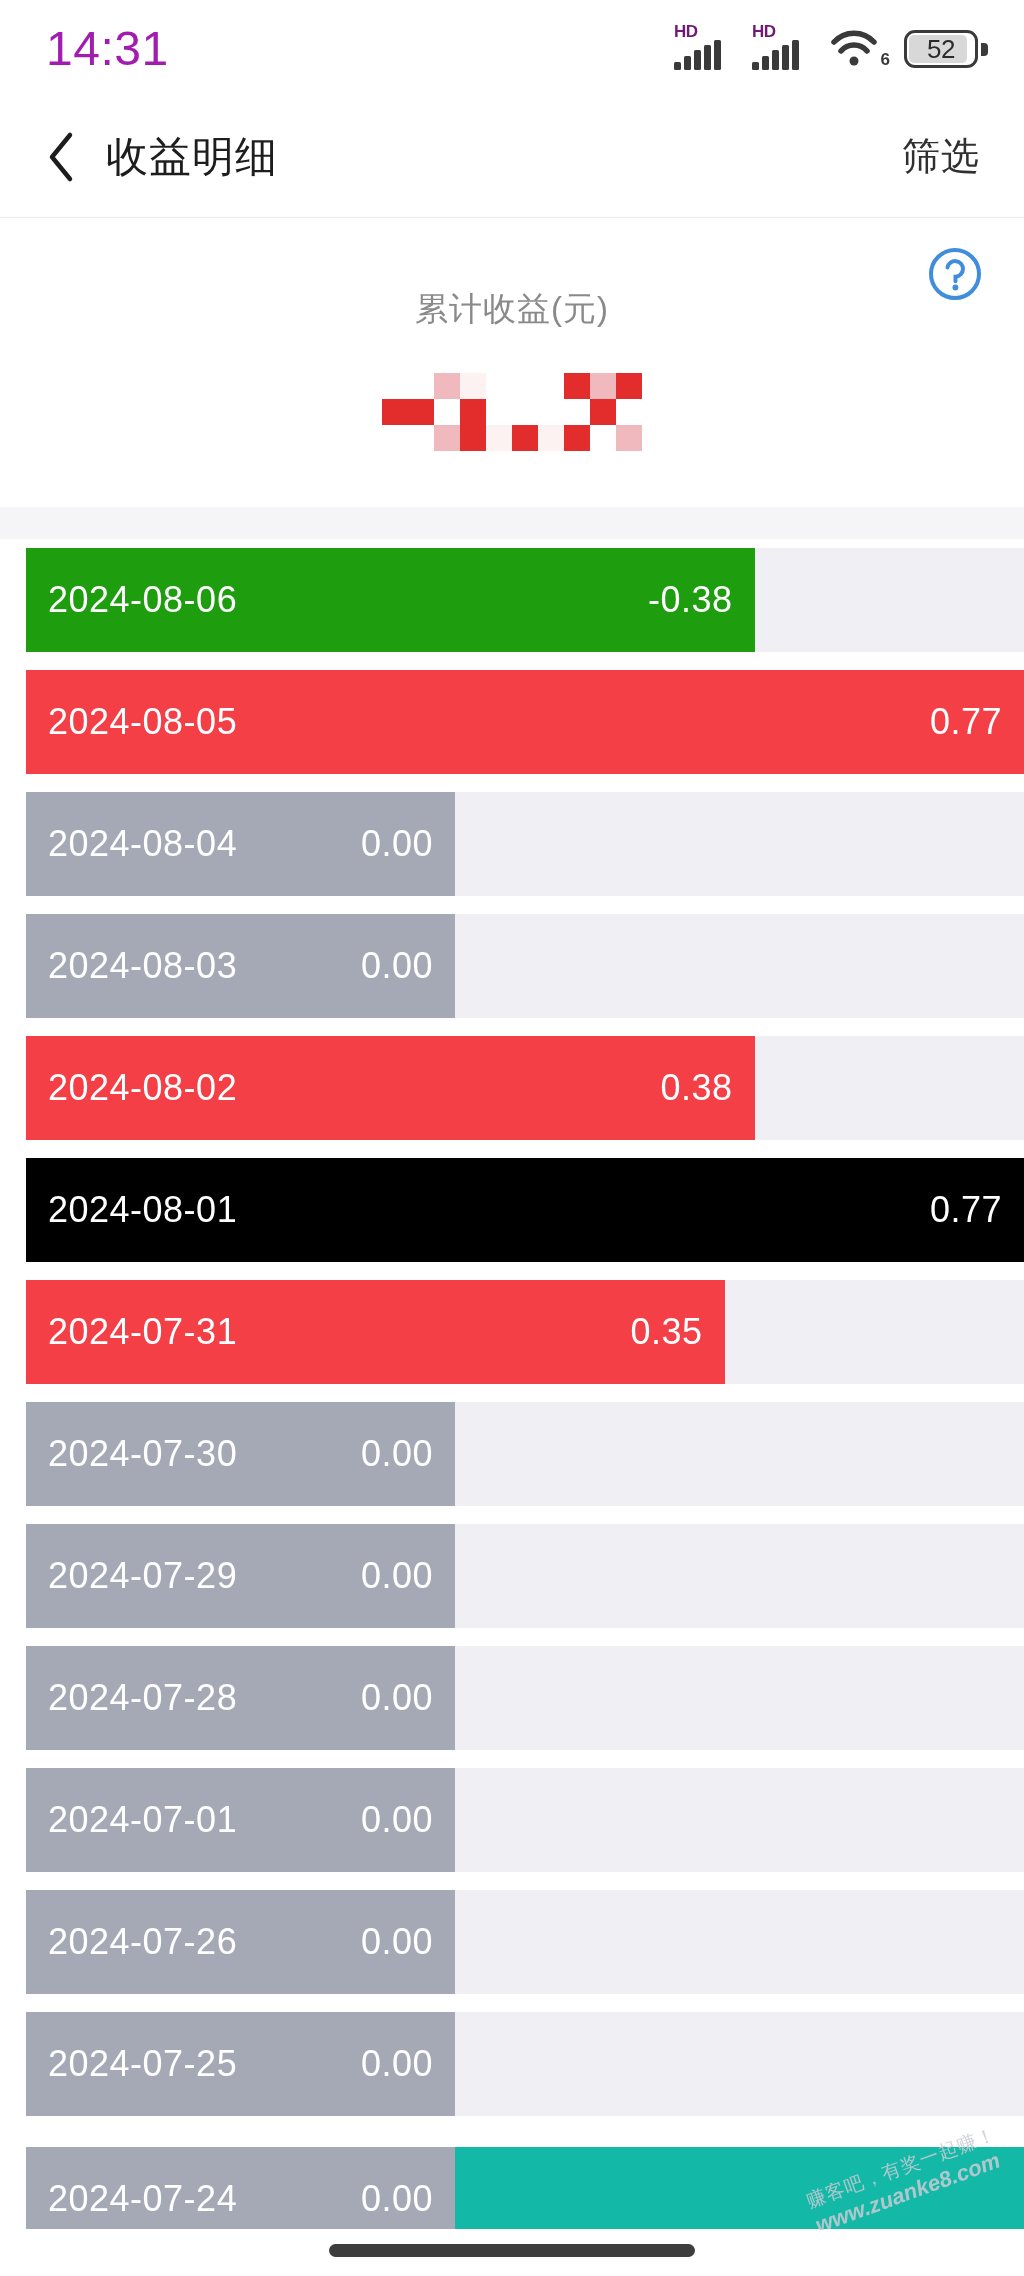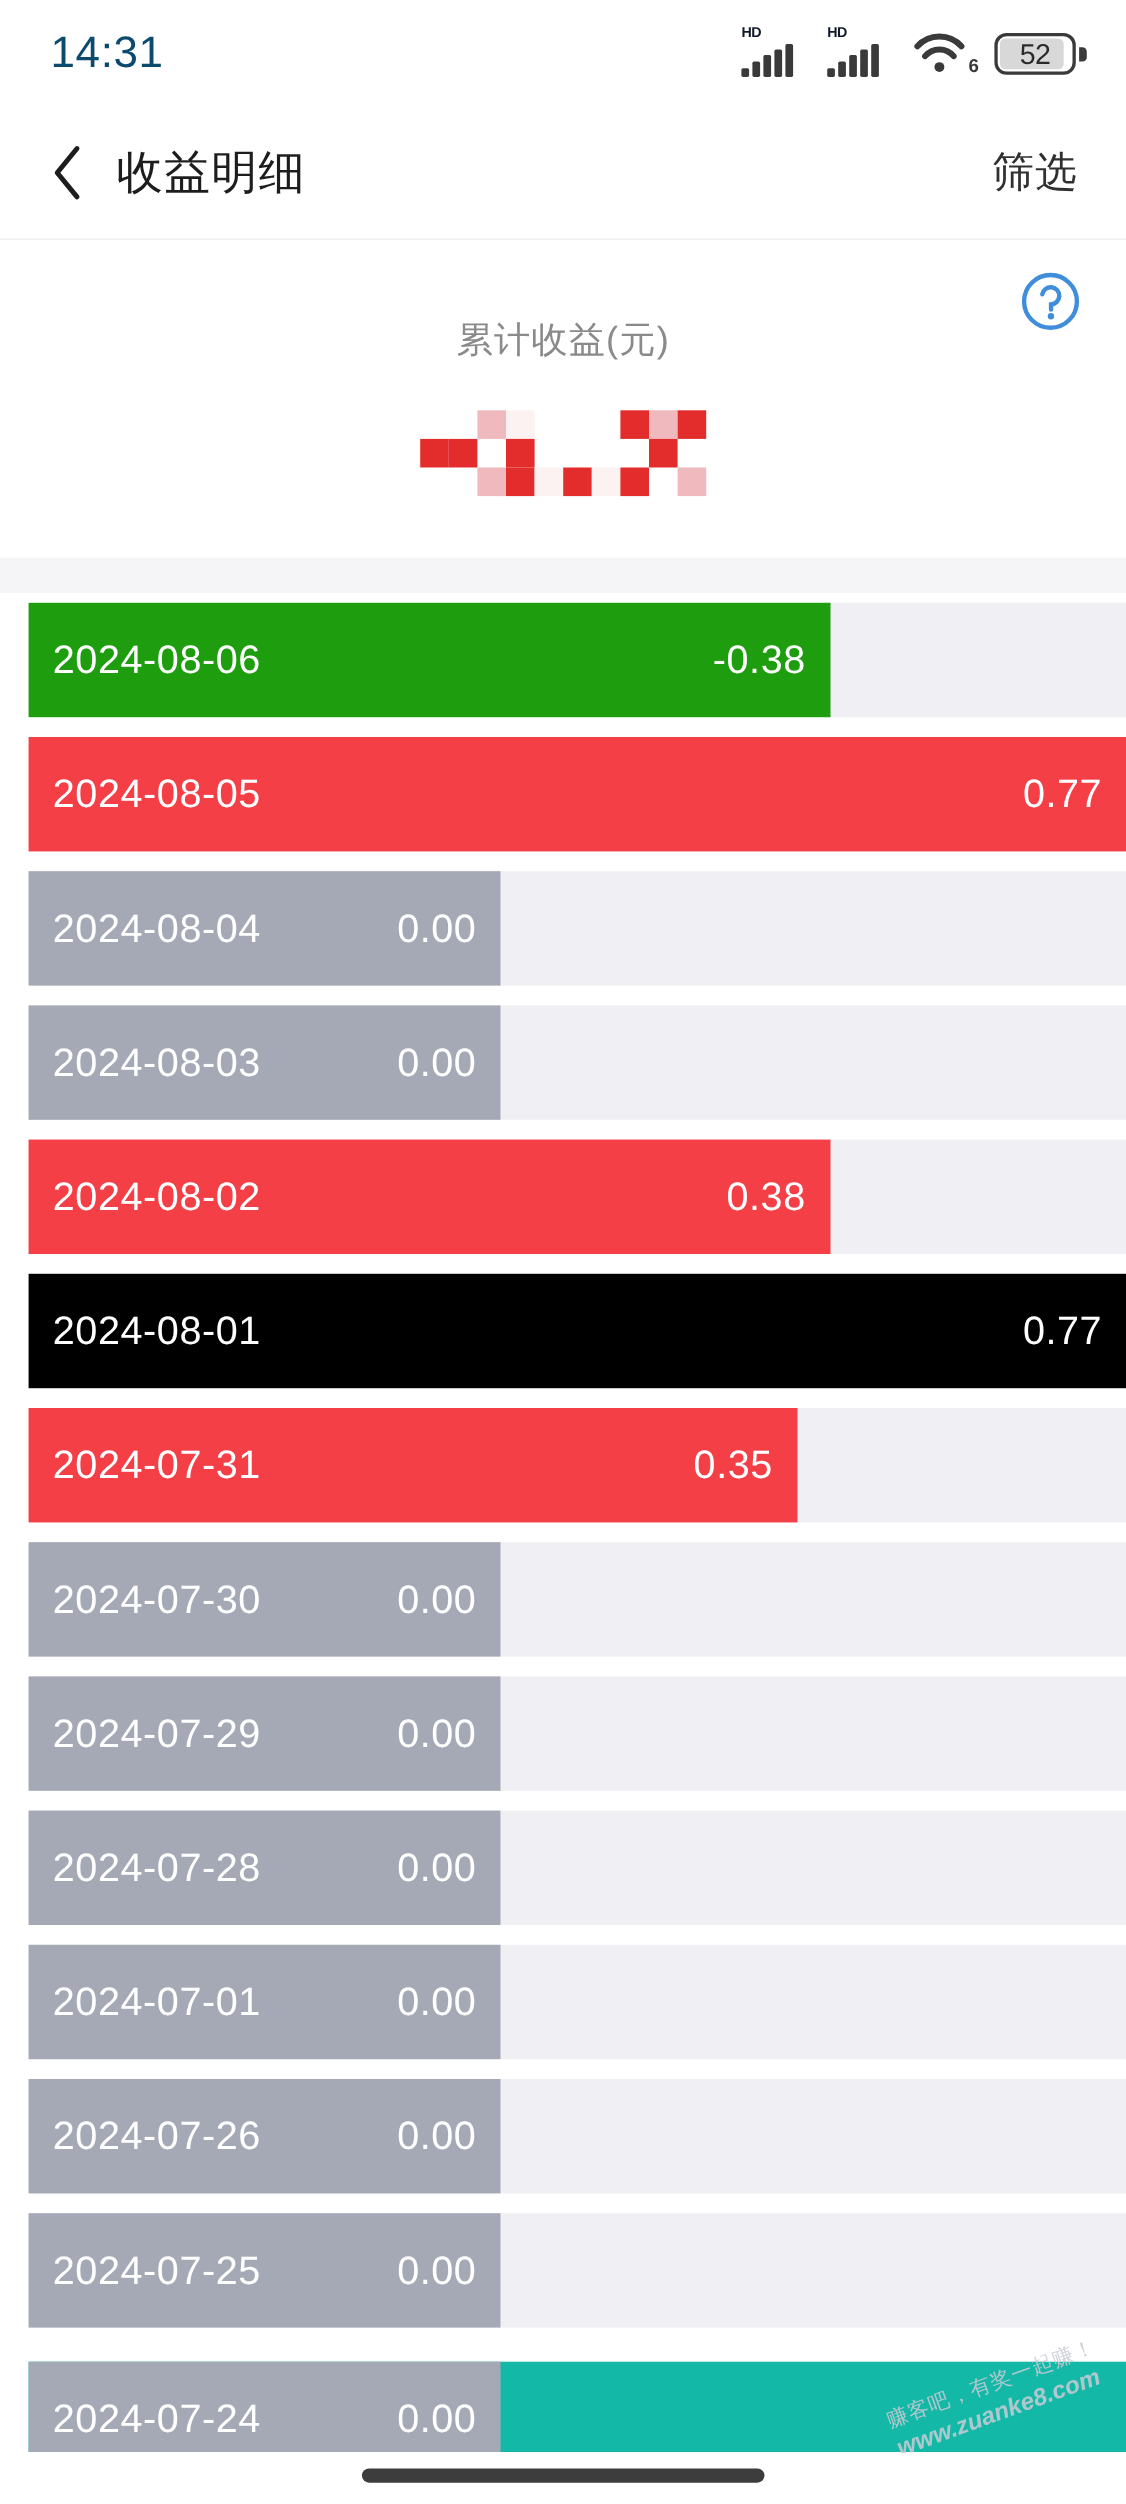--- a/index.html
+++ b/index.html
@@ -10,27 +10,27 @@
     overflow:hidden;
   }
   #app { position:relative; width:1024px; height:2276px; background:#fff; }
 
   
   .statusbar{
     position:absolute; top:0; left:0; width:1024px; height:96px;
     display:flex; align-items:center; justify-content:space-between;
     padding:0 36px 0 46px;
   }
-  .clock{ font-size:40px; color:#0c4a6e; letter-spacing:.5px; font-weight:400; }
+  .clock{ font-size:48px; color:#a21caf; letter-spacing:.5px; font-weight:400; }
   .sysicons{ display:flex; align-items:flex-end; gap:16px; }
 
   .sig{ position:relative; width:62px; height:44px; display:block; }
   .sig .hd{
     position:absolute; left:0; top:-3px;
-    font-size:13px; font-weight:700; color:#0f172a; line-height:1;
+    font-size:17px; font-weight:700; color:#701a75; line-height:1;
     letter-spacing:-.5px;
   }
   .bars{ position:absolute; bottom:0; left:0; display:flex; align-items:flex-end; gap:3px; height:30px;}
   .bars i{ display:block; width:7px; background:#3a3a3a; border-radius:1.5px; }
   .bars i:nth-child(1){ height:8px; }
   .bars i:nth-child(2){ height:14px; }
   .bars i:nth-child(3){ height:20px; }
   .bars i:nth-child(4){ height:25px; }
   .bars i:nth-child(5){ height:30px; }
 

